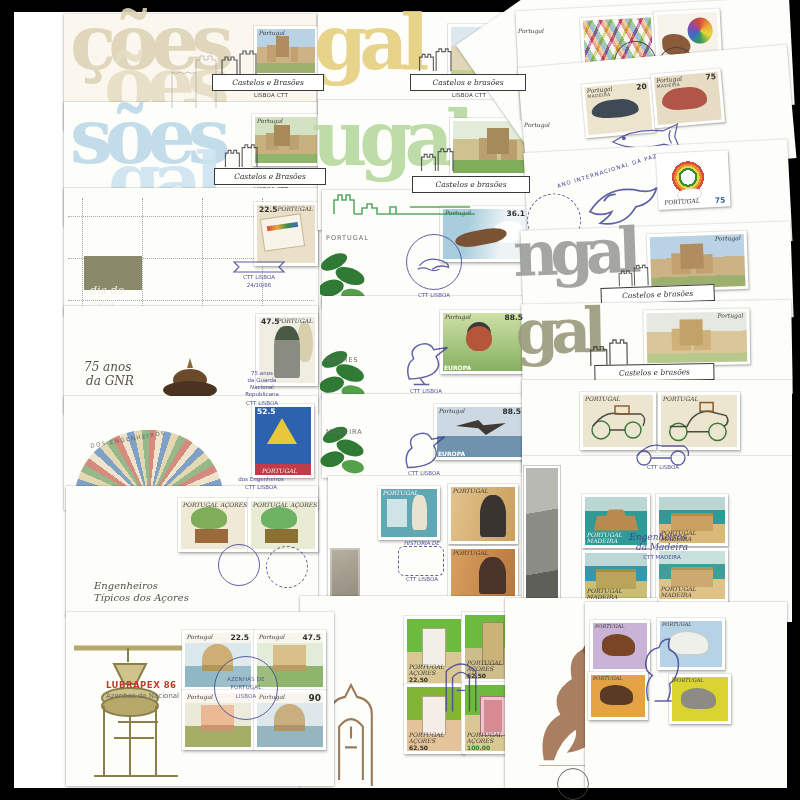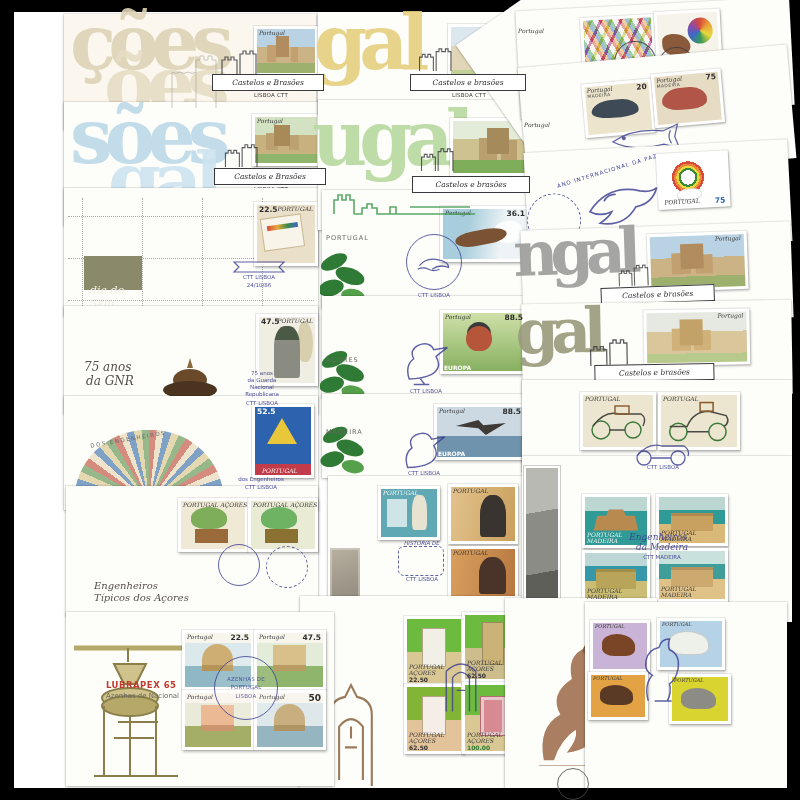--- a/index.html
+++ b/index.html
@@ -393,41 +393,41 @@
 
 <div class="cv" style="left:66px;top:612px;width:268px;height:174px;">
   <svg class="ab" style="left:4px;top:14px" width="122" height="156" viewBox="0 0 122 156" fill="none" stroke="#8a7f4a" stroke-width="2">
         <path d="M4 22 h112" stroke-width="5" stroke="#b5a868"></path>
         <path d="M58 22 v14"></path>
         <polygon points="44,38 76,38 66,58 54,58" fill="#cfc28a"></polygon>
         <ellipse cx="60" cy="72" rx="28" ry="10" fill="#cfc28a"></ellipse>
         <ellipse cx="60" cy="80" rx="28" ry="10" fill="#b5a868"></ellipse>
         <path d="M34 80 V150 M86 80 V150 M24 150 h84 M48 96 h40 M44 112 h40 M60 90 v60"></path>
       </svg>
-  <span class="ab" style="left:40px;top:68px;font:700 8.5px 'DejaVu Sans',sans-serif;color:#c0392b;letter-spacing:.5px;">LUBRAPEX 65</span>
+  <span class="ab" style="left:40px;top:68px;font:700 8.5px 'DejaVu Sans',sans-serif;color:#c0392b;letter-spacing:.5px;">LUBRAPEX 86</span>
   <span class="ab" style="left:40px;top:80px;font:7px 'DejaVu Sans',sans-serif;color:#6a6a66;">Azenhas de Nacional</span>
   <div class="st" style="left:116px;top:18px;width:66px;height:54px;">
     <div class="art A-mill"></div>
     <span class="cty">Portugal</span>
     <span class="val">22.5</span>
   </div>
   <div class="st" style="left:188px;top:18px;width:66px;height:54px;">
     <div class="art A-mill2"></div>
     <span class="cty">Portugal</span>
     <span class="val">47.5</span>
   </div>
   <div class="st" style="left:116px;top:78px;width:66px;height:54px;">
     <div class="art A-mill2" style="filter:hue-rotate(-20deg);"></div>
     <span class="cty">Portugal</span>
     <span class="val"></span>
   </div>
   <div class="st" style="left:188px;top:78px;width:66px;height:54px;">
     <div class="art A-mill" style="filter:saturate(.8);"></div>
     <span class="cty">Portugal</span>
-    <span class="val" style="font-size:9px;">50</span>
+    <span class="val" style="font-size:9px;">90</span>
   </div>
   <div class="cpm" style="left:148px;top:44px;width:62px;height:62px;background:rgba(253,253,250,.15);">
     <span class="tiny">AZENHAS DE</span>
     <span class="tiny">PORTUGAL</span>
     <span class="tiny">LISBOA</span>
   </div>
 </div>
 
 <div class="cv" style="left:470px;top:-60px;width:320px;height:150px;transform:rotate(-35deg);">
   <div class="cpm pmblk" style="left:66px;top:92px;width:48px;height:48px;border-color:#4a4a52;color:#4a4a52;">

